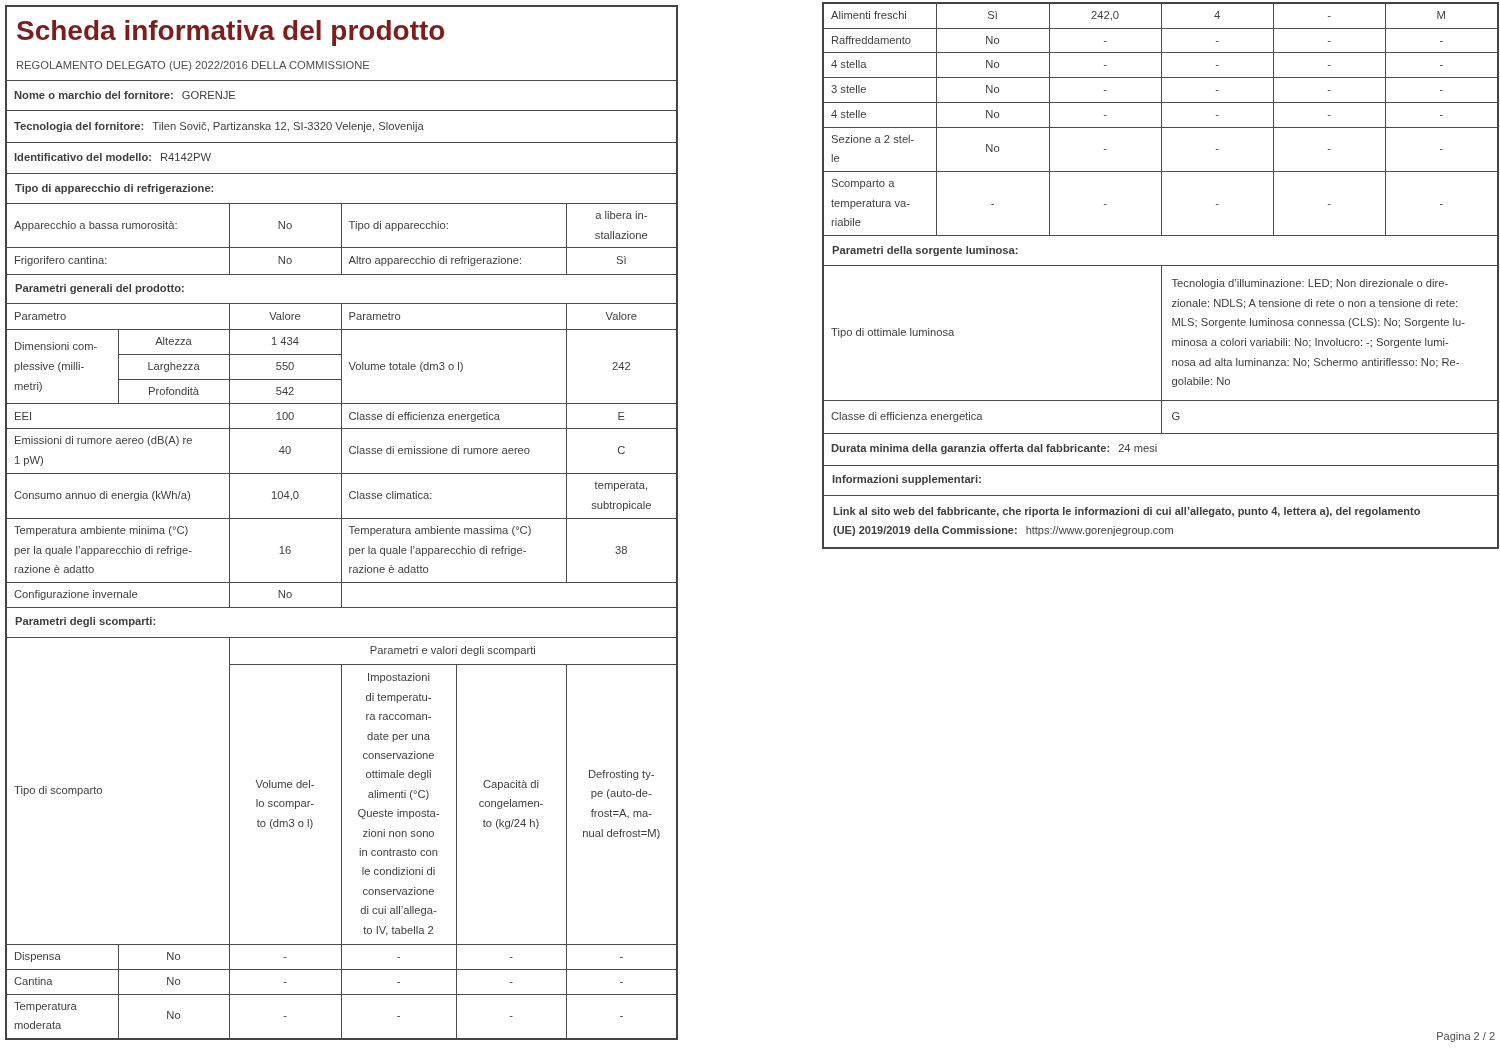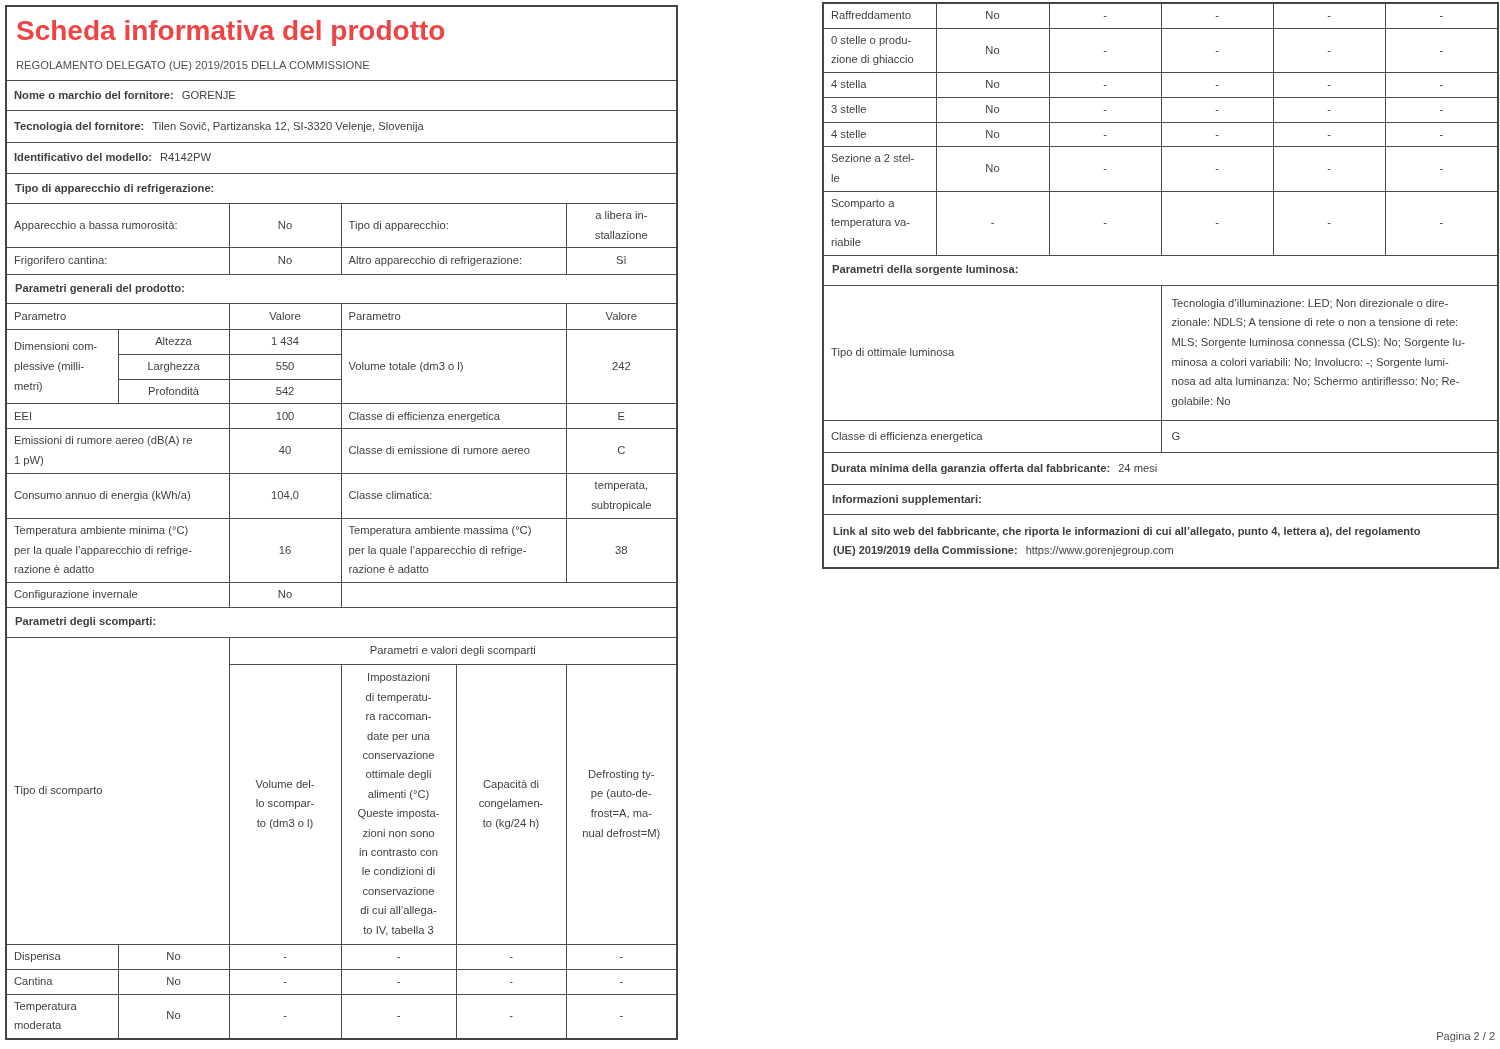--- a/index.html
+++ b/index.html
@@ -16,21 +16,21 @@
     font-size:11.2px;line-height:1.76;
     vertical-align:middle;padding:2px 7px;overflow:hidden;
   }
   td.c{text-align:center;padding:2px 3px;}
   .pre{white-space:pre-line;}
   .b{font-weight:bold;}
   td.sec{font-weight:bold;padding-left:8px;}
   .gap{margin-left:8px;}
   .tight{line-height:19.4px;padding:2px 2px;}
   .title-cell{vertical-align:top;padding:8px 8px 4px 9px;}
-  .doc-title{color:#ef4444;font-size:28px;font-weight:bold;line-height:1.15;margin:0;}
+  .doc-title{color:#7f1d1d;font-size:28px;font-weight:bold;line-height:1.15;margin:0;}
   .doc-sub{font-size:11.2px;color:#4f4f4f;margin-top:9px;}
   .page-footer{font-size:11px;color:#4f4f4f;margin-top:11px;padding-right:2px;}
   #page2 .page-footer{position:absolute;top:1028px;right:0;margin:0;}
   .lightval{padding:6px 10px;}
 </style>
 </head>
 <body>
 
 <div class="page" id="page1">
   <table>
@@ -39,21 +39,21 @@
         <col style="width:111px">
         <col style="width:112px">
       <col style="width:115px">
         <col style="width:110px">
         <col style="width:111px">
     </colgroup>
     <tbody>
         <tr style="height:70px">
       <td colspan="6" class="title-cell">
         <div class="doc-title">Scheda informativa del prodotto</div>
-        <div class="doc-sub">REGOLAMENTO DELEGATO (UE) 2019/2015 DELLA COMMISSIONE</div>
+        <div class="doc-sub">REGOLAMENTO DELEGATO (UE) 2022/2016 DELLA COMMISSIONE</div>
       </td>
     </tr>
     <tr style="height:30px">
       <td colspan="6"><span class="b">Nome o marchio del fornitore:</span><span class="gap">GORENJE</span></td>
     </tr>
     <tr style="height:32px">
       <td colspan="6"><span class="b">Tecnologia del fornitore:</span><span class="gap">Tilen Sovič, Partizanska 12, SI-3320 Velenje, Slovenija</span></td>
     </tr>
     <tr style="height:31px">
       <td colspan="6"><span class="b">Identificativo del modello:</span><span class="gap">R4142PW</span></td>
@@ -152,21 +152,21 @@
 date per una
 conservazione
 ottimale degli
 alimenti (°C)
 Queste imposta-
 zioni non sono
 in contrasto con
 le condizioni di
 conservazione
 di cui all’allega-
-to IV, tabella 3</td>
+to IV, tabella 2</td>
       <td class="c pre">Capacità di
 congelamen-
 to (kg/24 h)</td>
       <td class="c pre">Defrosting ty-
 pe (auto-de-
 frost=A, ma-
 nual defrost=M)</td>
     </tr>
     <tr style="height:25px">
       <td>Dispensa</td>
@@ -202,31 +202,30 @@
   <table>
     <colgroup>
       <col style="width:113px">
         <col style="width:113px">
         <col style="width:112px">
       <col style="width:112px">
         <col style="width:112px">
         <col style="width:113px">
     </colgroup>
     <tbody>
+        <tr style="height:25px">
+      <td>Alimenti freschi</td>
+      <td class="c">Sì</td>
+      <td class="c">242,0</td>
+      <td class="c">4</td>
+      <td class="c">-</td>
+      <td class="c">M</td>
+    </tr>
     <tr style="height:24px">
       <td>Raffreddamento</td>
-      <td class="c">No</td>
-      <td class="c">-</td>
-      <td class="c">-</td>
-      <td class="c">-</td>
-      <td class="c">-</td>
-    </tr>
-    <tr style="height:43px">
-      <td class="pre">0 stelle o produ-
-zione di ghiaccio</td>
       <td class="c">No</td>
       <td class="c">-</td>
       <td class="c">-</td>
       <td class="c">-</td>
       <td class="c">-</td>
     </tr>
     <tr style="height:24px">
       <td>4 stella</td>
       <td class="c">No</td>
       <td class="c">-</td>

